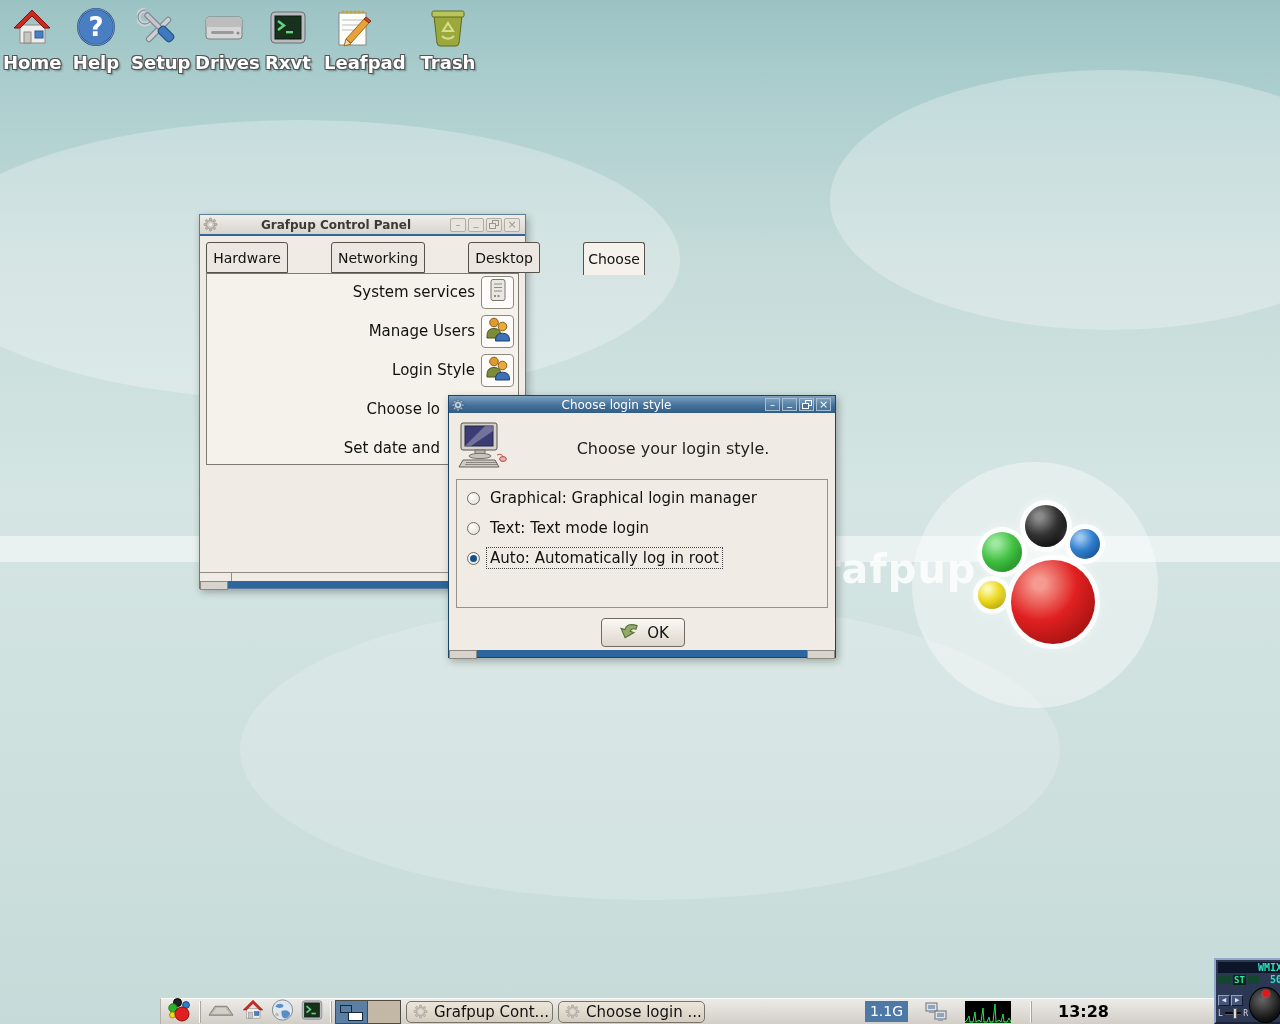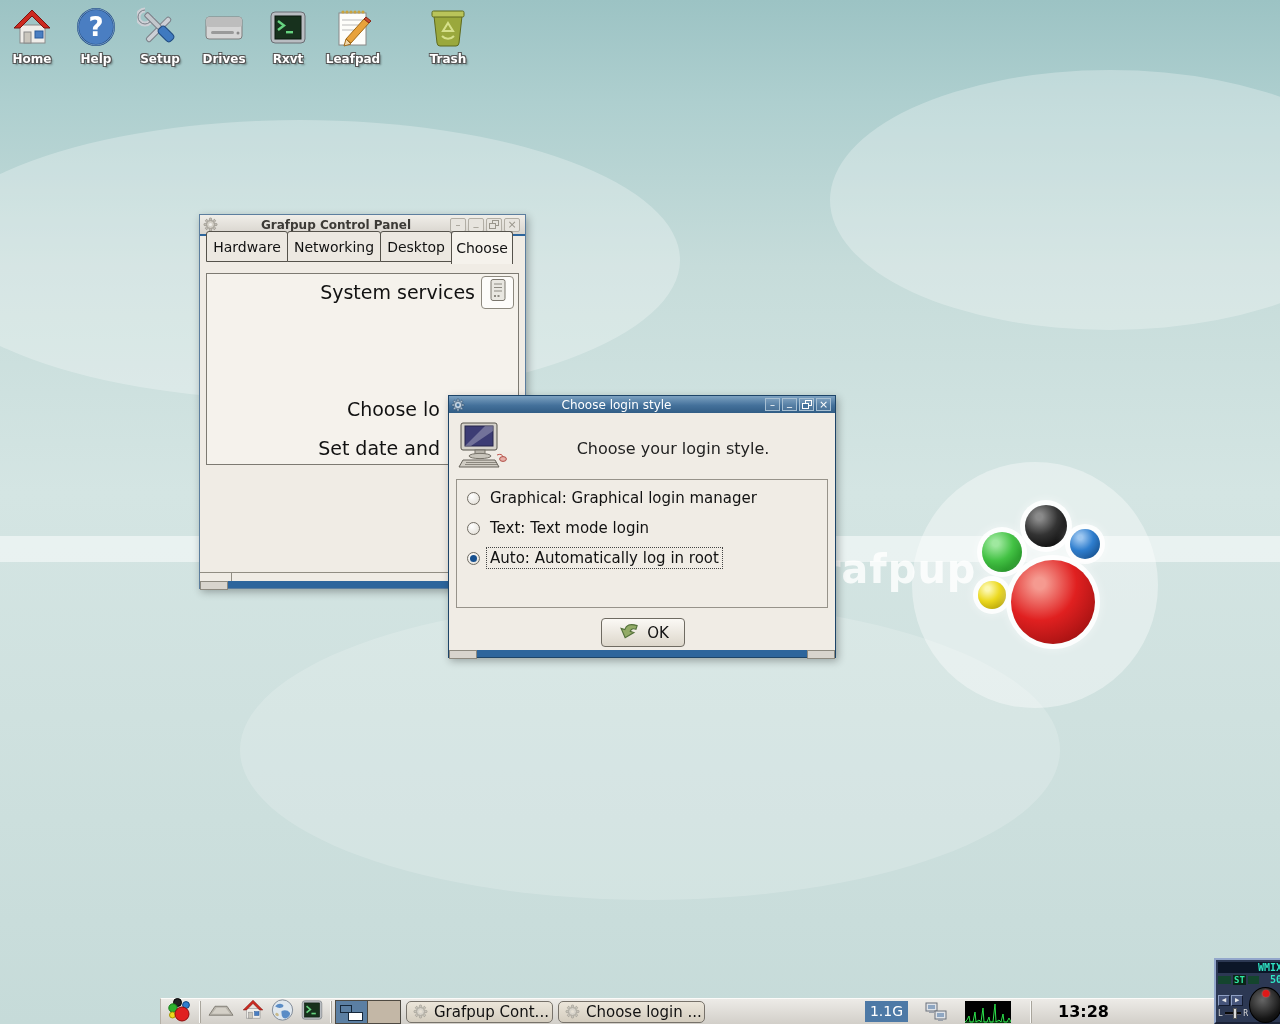--- a/index.html
+++ b/index.html
@@ -11,21 +11,21 @@
   }
   .blob { position:absolute; border-radius:50%; background:rgba(255,255,255,.28); }
   #stripe { position:absolute; left:0; top:536px; width:1280px; height:26px; background:rgba(255,255,255,.5); }
   #halo { position:absolute; left:912px; top:462px; width:246px; height:246px; border-radius:50%; background:rgba(255,255,255,.38); }
   #watermark { position:absolute; left:791px; top:546px; font-size:40px; font-weight:bold; letter-spacing:1px;
     color:rgba(255,255,255,.8); z-index:2; }
 
   
   .dicon { position:absolute; top:6px; width:58px; text-align:center; z-index:3; }
   .dicon svg { display:block; margin:0 auto; }
-  .dicon .dlabel { display:block; margin-top:2px; font-size:12px; font-weight:bold; color:#fff;
+  .dicon .dlabel { display:block; margin-top:2px; font-size:18px; font-weight:bold; color:#fff;
     text-shadow:-1px -1px 0 #555,1px -1px 0 #555,-1px 1px 0 #555,1px 1px 0 #555,2px 2px 2px rgba(0,0,0,.35); }
 
   
   .paw { position:absolute; border-radius:50%; z-index:3; box-shadow:0 0 0 5px rgba(255,255,255,.85),0 0 10px 6px rgba(255,255,255,.4); }
   #paw-green  { left:982px;  top:532px; width:40px; height:40px; background:radial-gradient(circle at 34% 28%, #9fe89f 0 8%, #43c244 45%, #157d18 95%); }
   #paw-black  { left:1025px; top:505px; width:42px; height:42px; background:radial-gradient(circle at 34% 28%, #8a8a8a 0 8%, #333 45%, #000 95%); }
   #paw-blue   { left:1070px; top:529px; width:30px; height:30px; background:radial-gradient(circle at 34% 28%, #9cc6f0 0 8%, #2f7ece 45%, #11457e 95%); }
   #paw-yellow { left:978px;  top:581px; width:28px; height:28px; background:radial-gradient(circle at 34% 28%, #fcf8b0 0 8%, #ecd91f 45%, #a89400 95%); }
   #paw-red    { left:1011px; top:560px; width:84px; height:84px; background:radial-gradient(circle at 34% 28%, #f59a90 0 7%, #e02020 45%, #8f0d0d 95%); z-index:4; }
 
@@ -45,29 +45,29 @@
   #cp-titlebar .tb-btn { width:16px; height:14px; background:#e7e4de; border:1px solid #b2aea5; border-radius:2px; color:#9a968c; }
 
   
   #dlg-titlebar { height:17px; background:linear-gradient(#7da2c1,#44719b 55%,#315d85); padding:0 2px; }
   #dlg-titlebar .tb-title { font-size:12px; color:#fff; }
   #dlg-titlebar .tb-btn { width:15px; height:13px; background:rgba(255,255,255,.10); border:1px solid #a7bfd2; color:#fff; }
 
   .wc-min::before { content:"–"; } .wc-shade::before { content:"_"; position:relative; top:-3px; } .wc-close::before { content:"×"; font-size:11px; }
 
   
-  #cp-tabs { position:absolute; left:6px; top:16px; display:flex; z-index:3; }
+  #cp-tabs { position:absolute; left:6px; top:27px; display:flex; z-index:3;gap:44px; }
   .tab { height:31px; display:flex; align-items:center; justify-content:center; font-size:14px;
     background:#ece8e1; border:1px solid #55524b; border-radius:3px 3px 0 0; margin-right:-1px; }
   .tab.active { background:#f5f2ec; height:33px; border-bottom:none; }
   .tab:nth-child(1){width:82px;} .tab:nth-child(2){width:94px;} .tab:nth-child(3){width:72px;} .tab:nth-child(4){width:62px;}
 
   #cp-frame { position:absolute; left:6px; right:6px; top:58px; height:192px; border:1px solid #7d7a72; background:#f5f2ec; z-index:2; }
   .cp-row { position:absolute; left:0; right:0; height:36px; display:flex; align-items:center; justify-content:flex-end; padding-right:4px; }
-  .cp-row .row-label { font-size:19px; margin-right:6px; white-space:nowrap; }
+  .cp-row .row-label { font-size:15px; margin-right:6px; white-space:nowrap; }
   .cp-row.truncated { padding-right:72px; }
   .icon-btn { width:33px; height:33px; background:#fdfcfa; border:1px solid #8d897f; border-radius:4px;
     display:flex; align-items:center; justify-content:center; }
 
   .statusline { position:absolute; left:0; right:0; bottom:7px; height:9px; border-top:1px solid #918d83; }
   .statusline .tick { position:absolute; left:31px; top:0; width:1px; height:9px; background:#918d83; }
   .bottombar { position:absolute; left:0; right:0; bottom:0; height:7px; background:#2d659c; }
   .bottombar::before, .bottombar::after { content:""; position:absolute; top:0; width:26px; height:7px; background:#d8d4cd; border:1px solid #8d897f; }
   .bottombar::before { left:0; } .bottombar::after { right:0; }
 
@@ -273,20 +273,42 @@
                   <line x1="9" y1="10.5" x2="17" y2="10.5"></line>
                   <line x1="9" y1="14" x2="17" y2="14"></line>
                 </g>
             <g fill="#8d8a82">
                   <rect x="9" y="18" width="2" height="2"></rect>
                   <rect x="12.5" y="18" width="2" height="2"></rect>
                 </g>
           </svg></span>
         </span>
       </div>
+      <div class="cp-row" style="top:39px;">
+        <span class="row-label">Manage Users</span>
+        <span class="icon-btn">
+          <span><svg width="26" height="26" viewBox="0 0 26 26">
+            <circle cx="9" cy="6.5" r="4.3" fill="#e09a30" stroke="#8a5a10"></circle>
+            <path d="M2,19.5 q0,-7 7,-7 q7,0 7,7 v2.5 h-14 z" fill="#7d8c3a" stroke="#4a5520"></path>
+            <circle cx="17.5" cy="10.5" r="4.3" fill="#eaa93c" stroke="#8a5a10"></circle>
+            <path d="M10.5,24 q0,-6.8 7,-6.8 q7,0 7,6.8 v1 h-14 z" fill="#3f6fb5" stroke="#1c3f75"></path>
+          </svg></span>
+        </span>
+      </div>
+      <div class="cp-row" style="top:78px;">
+        <span class="row-label">Login Style</span>
+        <span class="icon-btn">
+          <span><svg width="26" height="26" viewBox="0 0 26 26">
+            <circle cx="9" cy="6.5" r="4.3" fill="#e09a30" stroke="#8a5a10"></circle>
+            <path d="M2,19.5 q0,-7 7,-7 q7,0 7,7 v2.5 h-14 z" fill="#7d8c3a" stroke="#4a5520"></path>
+            <circle cx="17.5" cy="10.5" r="4.3" fill="#eaa93c" stroke="#8a5a10"></circle>
+            <path d="M10.5,24 q0,-6.8 7,-6.8 q7,0 7,6.8 v1 h-14 z" fill="#3f6fb5" stroke="#1c3f75"></path>
+          </svg></span>
+        </span>
+      </div>
       <div class="cp-row truncated" style="top:117px;">
         <span class="row-label">Choose lo</span>
       </div>
       <div class="cp-row truncated" style="top:156px;">
         <span class="row-label">Set date and</span>
       </div>
     </div>
 
     <div class="statusline">
         <span class="tick"></span>

